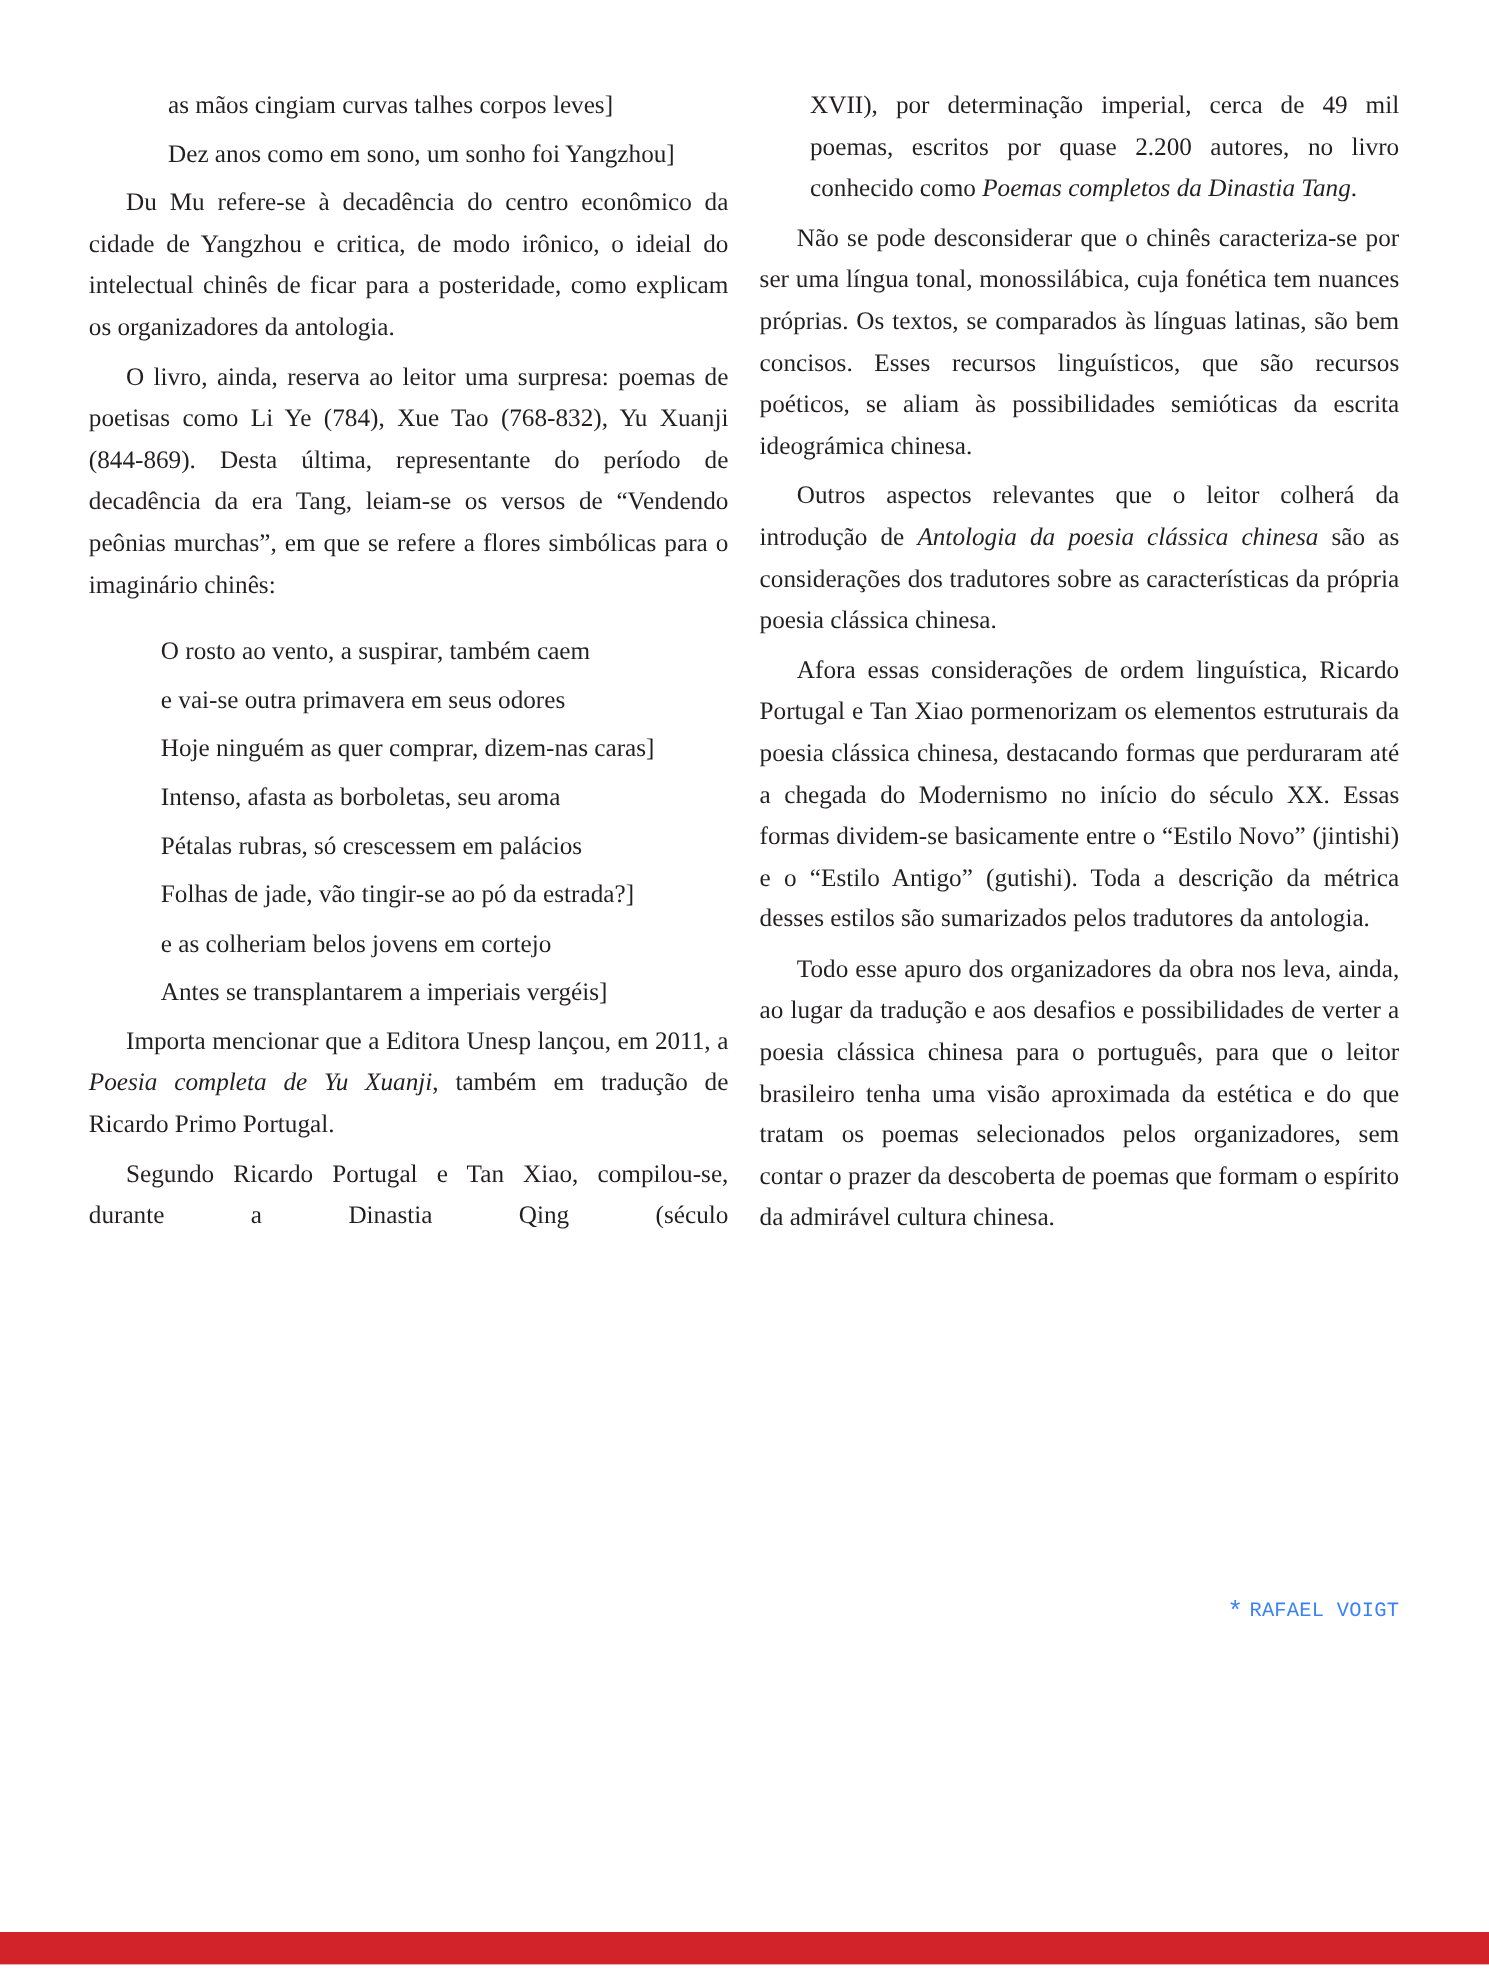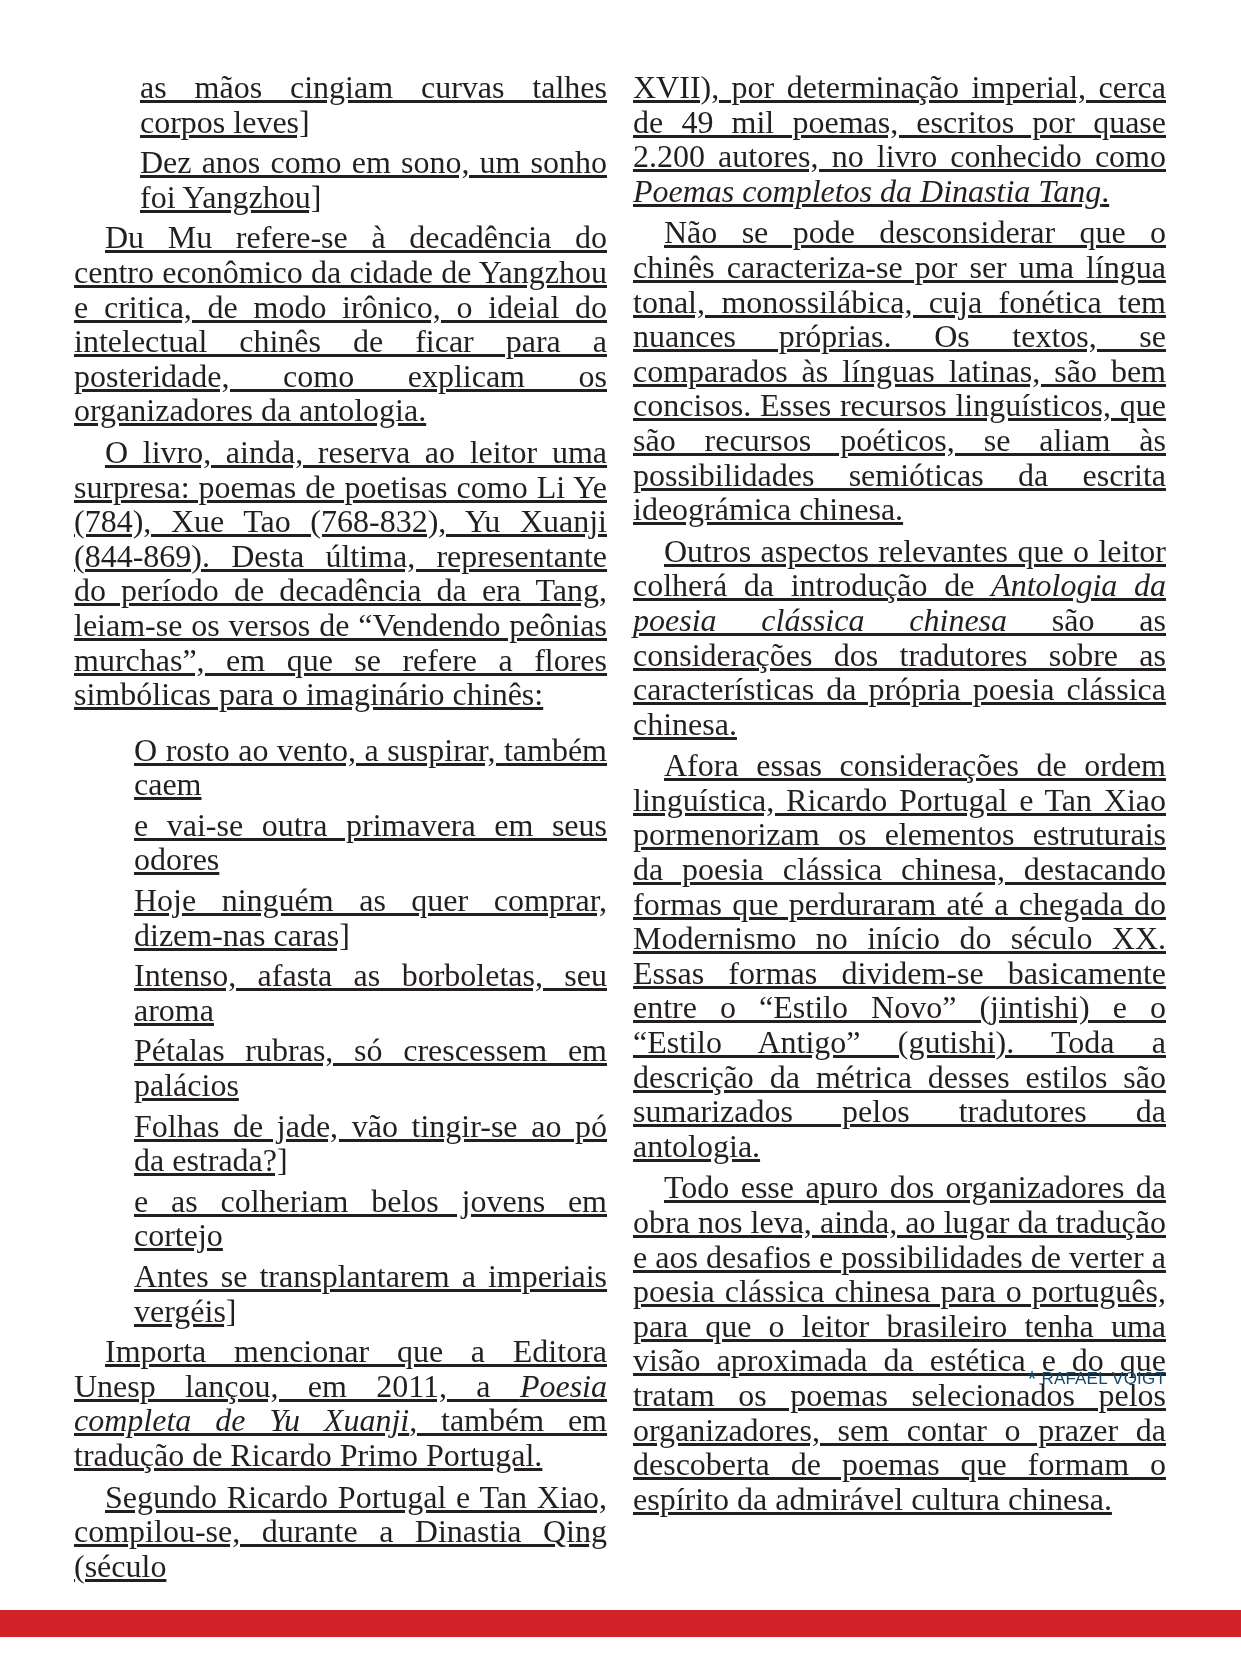--- a/index.html
+++ b/index.html
@@ -1,31 +1,31 @@
 <!DOCTYPE html>
 <html><head>
   <meta charset="utf-8">
   <style>
     html, body { margin: 0; padding: 0; }
     body {
       width: 1241px; height: 1654px; background: #ffffff; position: relative; overflow: hidden;
       font-family: "Liberation Serif", "DejaVu Serif", serif; color: #231f20;
     }
-    .col { position: absolute; top: 70px; width: 533px; font-size: 32px; line-height: 34.6px; text-decoration: underline; }
+    .col { position: absolute; top: 70px; width: 533px; font-size: 21px; line-height: 34.6px; }
     .col-left { left: 74px; }
     .col-right { left: 633px; }
     p { margin: 0 0 7px 0; text-align: justify; text-indent: 31px; hyphens: none; }
-    p.noindent { text-indent: 0; }
+    p.noindent { text-indent: 0; margin-left: 42px; }
     .verse { margin: 0 0 6px 0; padding-left: 66px; text-indent: 0; text-align: justify; text-align-last: left; }
     .verse.tight { padding-left: 60px; }
     .verse-block-gap { height: 14px; }
     em { font-style: italic; }
     .signature {
-      position: absolute; right: 75px; top: 1364px; font-family: Liberation Sans, sans-serif;
-      font-size: 17px; color: #0c4a6e; letter-spacing: 0.2px;
+      position: absolute; right: 75px; top: 1329px; font-family: Liberation Mono, monospace;
+      font-size: 17px; color: #3b82f6; letter-spacing: 0.2px;
     }
     .signature .star { font-size: 22px; margin-right: 5px; position: relative; top: 2px; }
     .red-bar { position: absolute; left: 0; top: 1610px; width: 1241px; height: 27px; background: #d2232a; }
   </style>
 </head>
 <body>
 
 <div class="col col-left">
   <p class="verse">as mãos cingiam curvas talhes corpos leves]</p>
   <p class="verse">Dez anos como em sono, um sonho foi Yangzhou]</p>

